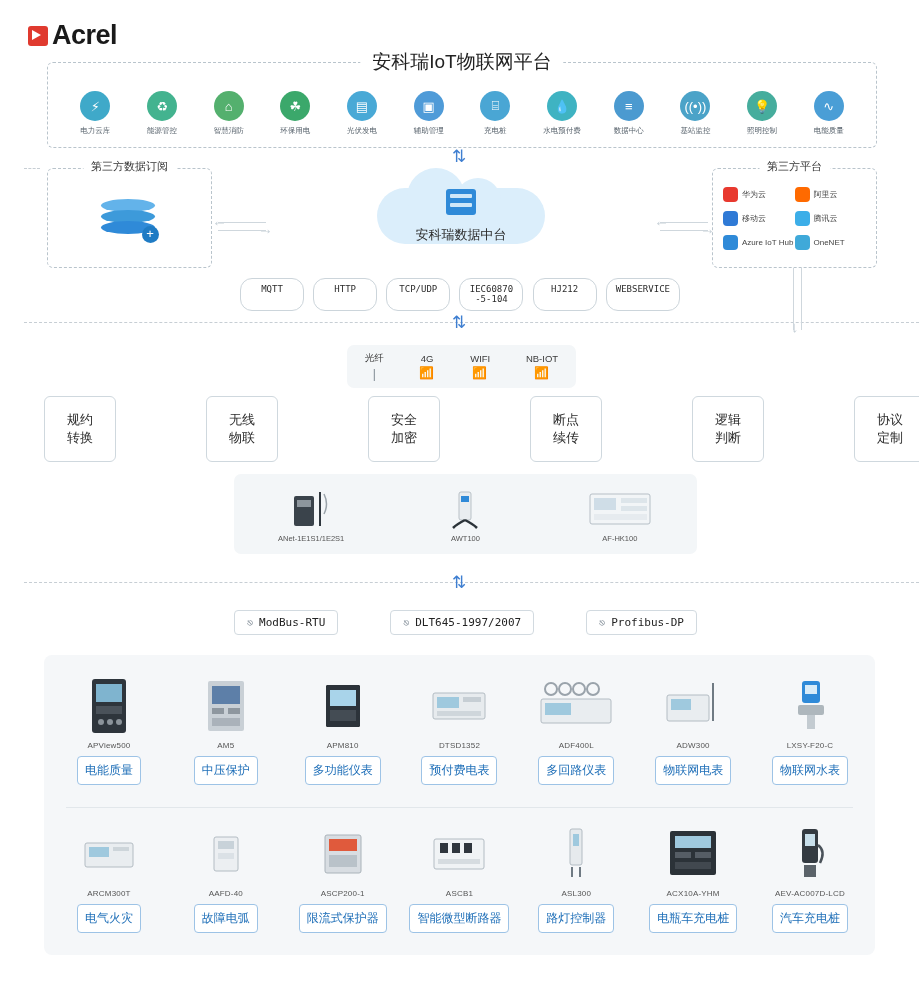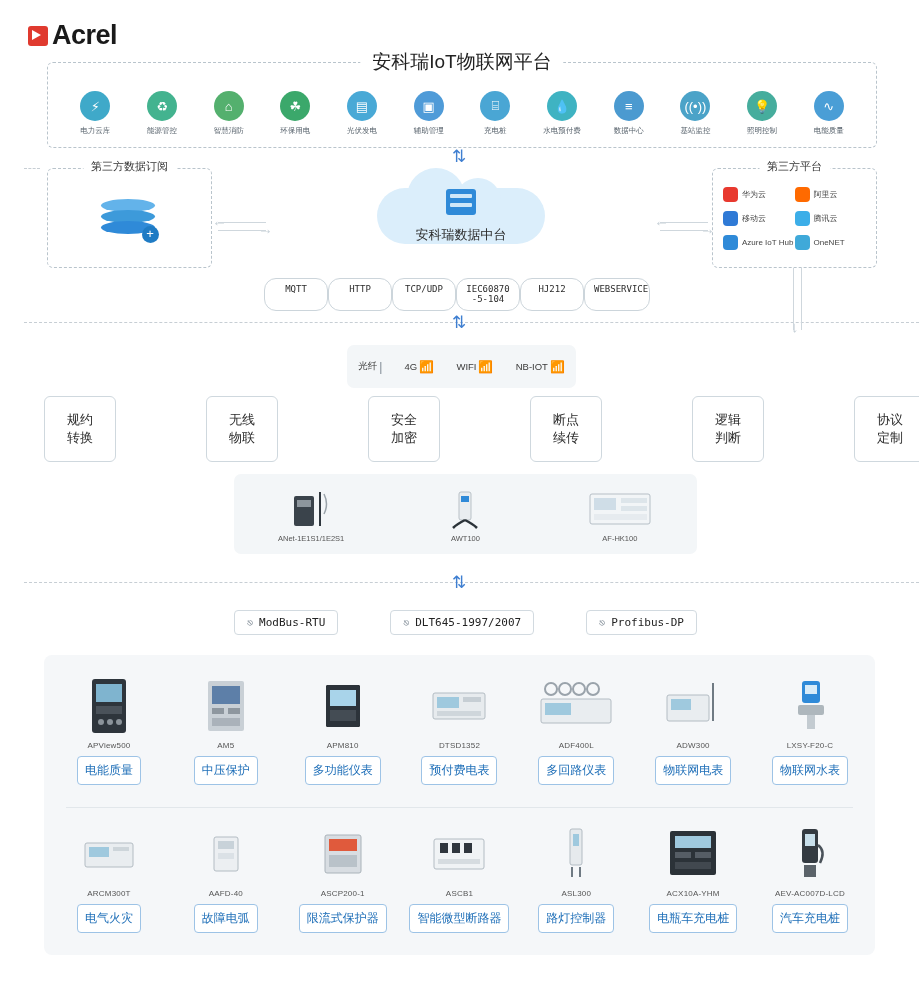--- a/index.html
+++ b/index.html
@@ -103,36 +103,36 @@
   .cloud-srv .face:before{content:"";position:absolute;left:4px;top:5px;width:22px;height:4px;background:#cfe7f8;border-radius:1px;}
   .cloud-srv .face:after{content:"";position:absolute;left:4px;top:14px;width:22px;height:4px;background:#cfe7f8;border-radius:1px;}
   .cloud-label{
     position:absolute;left:0;right:0;top:46px;text-align:center;font-size:13px;color:#2b2b2b;z-index:4;
   }
 
   .h-arrow{position:absolute;color:#c9d2d9;font-size:15px;}
   .h-line{position:absolute;height:1px;background:#cfd7dd;}
 
   .proto-row{
-    position:absolute;left:240px;top:278px;width:386px;
-    display:flex;justify-content:space-between;margin-left:24px;
+    position:absolute;left:240px;top:278px;width:440px;
+    display:flex;justify-content:space-between;
   }
   .proto{
     border:1px solid #ccd5db;border-radius:12px;background:#fff;
     font-size:9px;color:#2b2b2b;padding:5px 9px;text-align:center;
     font-family:"DejaVu Sans Mono","Liberation Mono",monospace;
     min-width:44px;line-height:1.15;
   }
 
   .net-box{
     position:absolute;left:347px;top:345px;width:229px;height:43px;
     background:#f3f6f8;border-radius:7px;
     display:flex;align-items:center;justify-content:space-around;
   }
-  .net-item{display:flex;align-items:center;font-size:9.5px;color:#3a3a3a;gap:2px;}
+  .net-item{display:flex;flex-direction:column;align-items:center;font-size:9.5px;color:#3a3a3a;gap:2px;}
   .wifi{font-size:12px;color:#7f8a93;}
 
   .feature-row{
     position:absolute;left:44px;top:396px;width:882px;
     display:flex;justify-content:space-between;
   }
   .feature{
     width:70px;height:64px;border:1px solid #cfd8de;border-radius:6px;background:#fff;
     display:flex;flex-direction:column;align-items:center;justify-content:center;
     font-size:13px;color:#2c2c2c;line-height:1.35;

